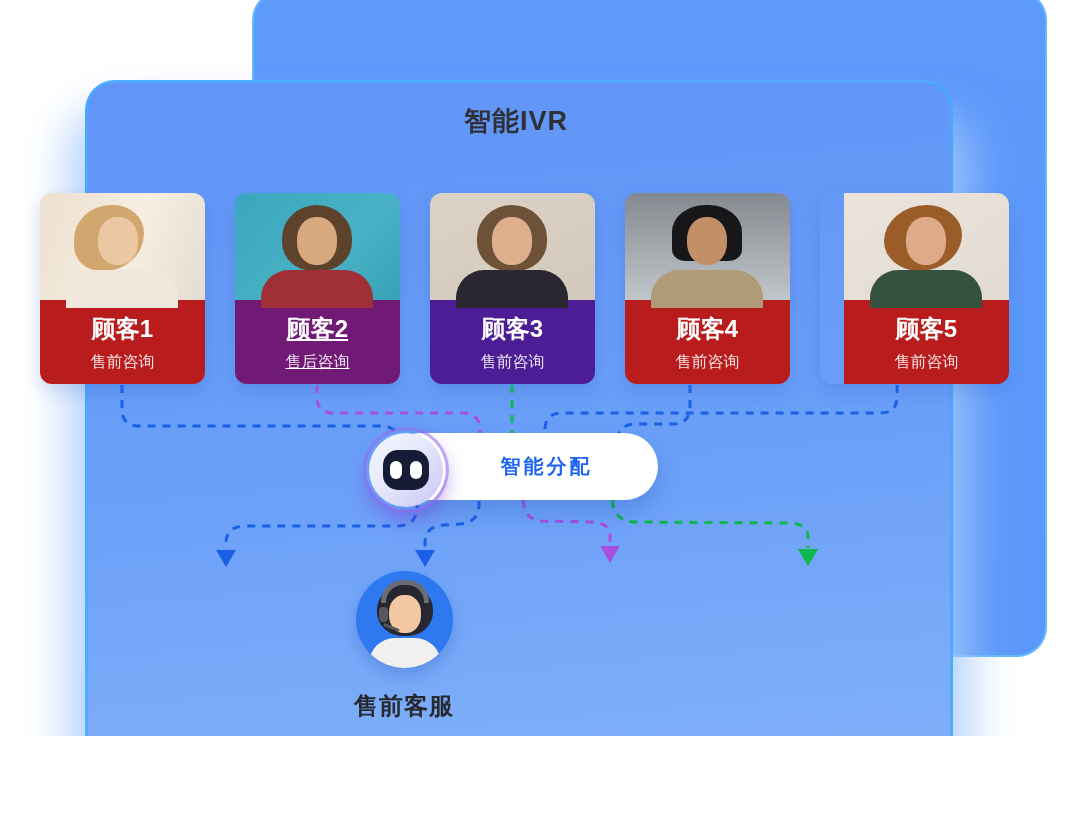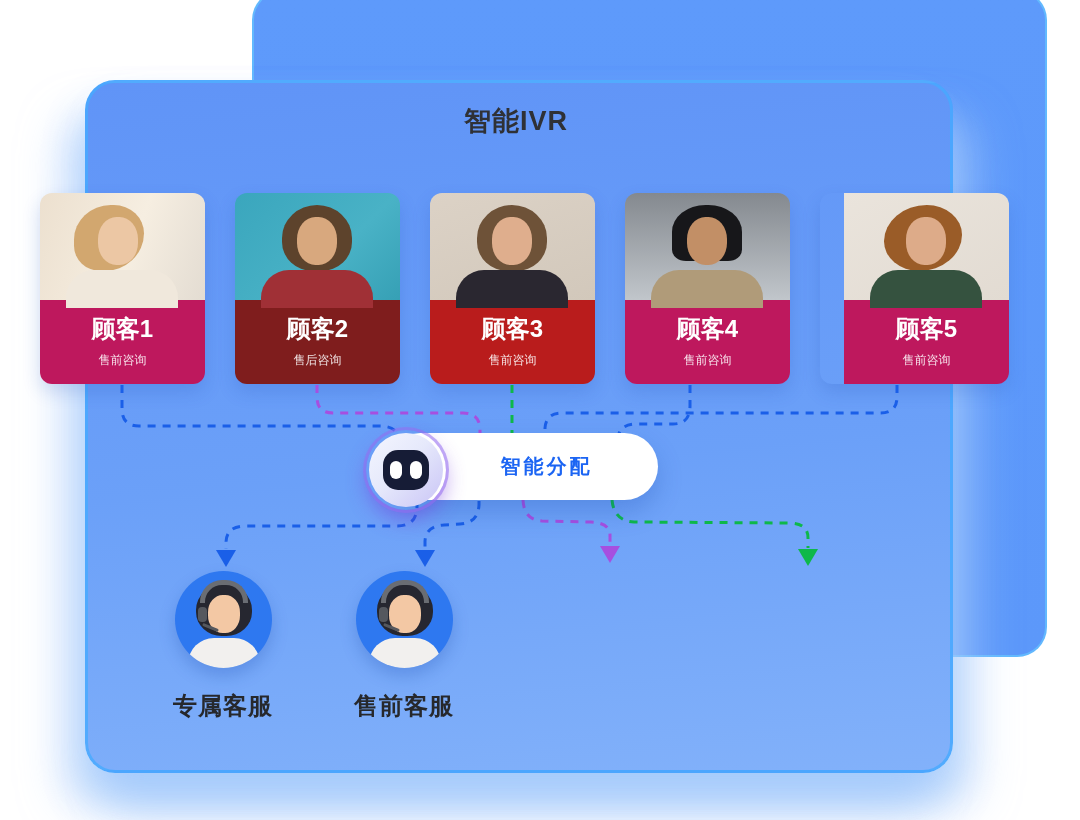--- a/index.html
+++ b/index.html
@@ -1,17 +1,17 @@
 <!DOCTYPE html>
 <html><head>
 <meta charset="utf-8">
 <style>
   html,body{margin:0;padding:0;background:#ffffff;}
   body{font-family:"Liberation Sans","DejaVu Sans",sans-serif;}
-  .stage{position:relative;width:1080px;height:820px;overflow:hidden;background:#ffffff;}
+  .stage{position:relative;width:1080px;height:736px;overflow:hidden;background:#ffffff;}
 
   
   .back-panel{
     position:absolute;left:252px;top:-10px;width:791px;height:663px;
     background:linear-gradient(180deg,#5e9afb,#5c98fa);
     border:2px solid rgba(100,195,255,.75);
     border-radius:30px;
   }
   .main-panel{
     position:absolute;left:85px;top:80px;width:862px;height:687px;
@@ -48,25 +48,25 @@
   .photo-1{--ph-bg:linear-gradient(110deg,#ece0cf 0%,#f6eee1 55%,#e3dcd2 100%);--ph-hair:#d2a76f;--ph-skin:#ecc7a4;--ph-top:#f0e8dc;}
   .photo-1 .ph-hair{left:34px;border-radius:55% 45% 60% 40%;}
   .photo-1 .ph-face{left:58px;}
   .photo-2{--ph-bg:linear-gradient(135deg,#3aa6bd 0%,#49b2c6 60%,#36a0b5 100%);--ph-hair:#5d432c;--ph-skin:#d8a87e;--ph-top:#a03036;}
   .photo-3{--ph-bg:linear-gradient(160deg,#dcd2c6 0%,#d2c8bb 100%);--ph-hair:#6e5238;--ph-skin:#dfae8d;--ph-top:#2a2730;}
   .photo-4{--ph-bg:linear-gradient(180deg,#84898f 0%,#c1c6cb 100%);--ph-hair:#17171a;--ph-skin:#c28f66;--ph-top:#b09b79;}
   .photo-4 .ph-hair{border-radius:48% 48% 20% 20%;height:56px;}
   .photo-5{--ph-bg:linear-gradient(150deg,#eae4dc 0%,#e2dbd2 100%);--ph-hair:#9a5c28;--ph-skin:#ddab89;--ph-top:#35523f;}
   .photo-5 .ph-hair{border-radius:55% 45% 55% 45%;width:78px;left:40px;}
   .card-footer{height:84px;text-align:center;color:#ffffff;}
-  .c-blue{background:#be185d;}
-  .c-violet{background:#7f1d1d;}
-  .c-green{background:#b91c1c;}
+  .c-blue{background:#b91c1c;}
+  .c-violet{background:#701a75;text-decoration:underline;}
+  .c-green{background:#4c1d95;}
   .card-name{padding-top:13px;font-size:24px;font-weight:700;}
-  .card-tag{padding-top:7px;font-size:12px;color:rgba(255,255,255,.88);}
+  .card-tag{padding-top:7px;font-size:16px;color:rgba(255,255,255,.88);}
 
   
   .pill{
     position:absolute;left:387px;top:433px;width:271px;height:67px;border-radius:34px;
     background:#ffffff;z-index:5;box-shadow:0 12px 24px rgba(25,70,170,.25);
     display:flex;align-items:center;justify-content:center;
   }
   .pill-label{margin-left:48px;font-size:20px;font-weight:700;color:#1c65f3;letter-spacing:3px;}
   .robot{
     position:absolute;left:366px;top:430px;width:74px;height:74px;border-radius:50%;z-index:6;
@@ -195,31 +195,20 @@
   <div class="pill">
     <span class="pill-label">智能分配</span>
   </div>
   <div class="robot">
     <div class="robot-face">
       <span class="eye"></span>
       <span class="eye"></span>
     </div>
   </div>
 
-  <div class="agent pos-a1">
-    <div class="avatar av-blue female">
-      <div class="fig-hair"></div>
-        <div class="fig-face"></div>
-        <div class="fig-body"></div>
-      <div class="fig-band"></div>
-        <div class="fig-cup"></div>
-        <div class="fig-mic"></div>
-    </div>
-    <div class="agent-label">专属客服</div>
-  </div>
 
   <div class="agent pos-a2">
     <div class="avatar av-blue female">
       <div class="fig-hair"></div>
         <div class="fig-face"></div>
         <div class="fig-body"></div>
       <div class="fig-band"></div>
         <div class="fig-cup"></div>
         <div class="fig-mic"></div>
     </div>

